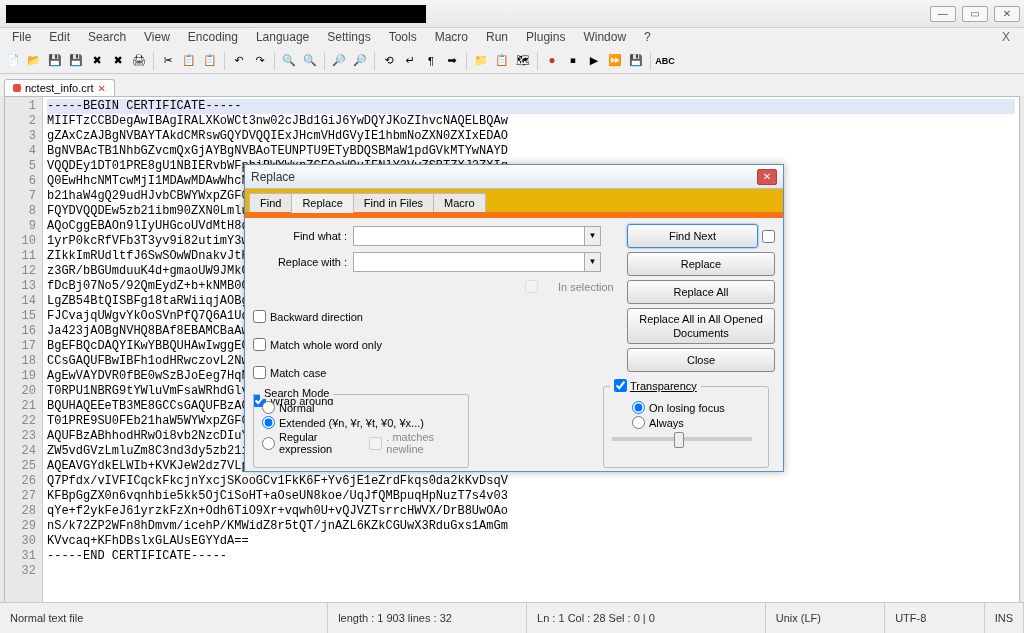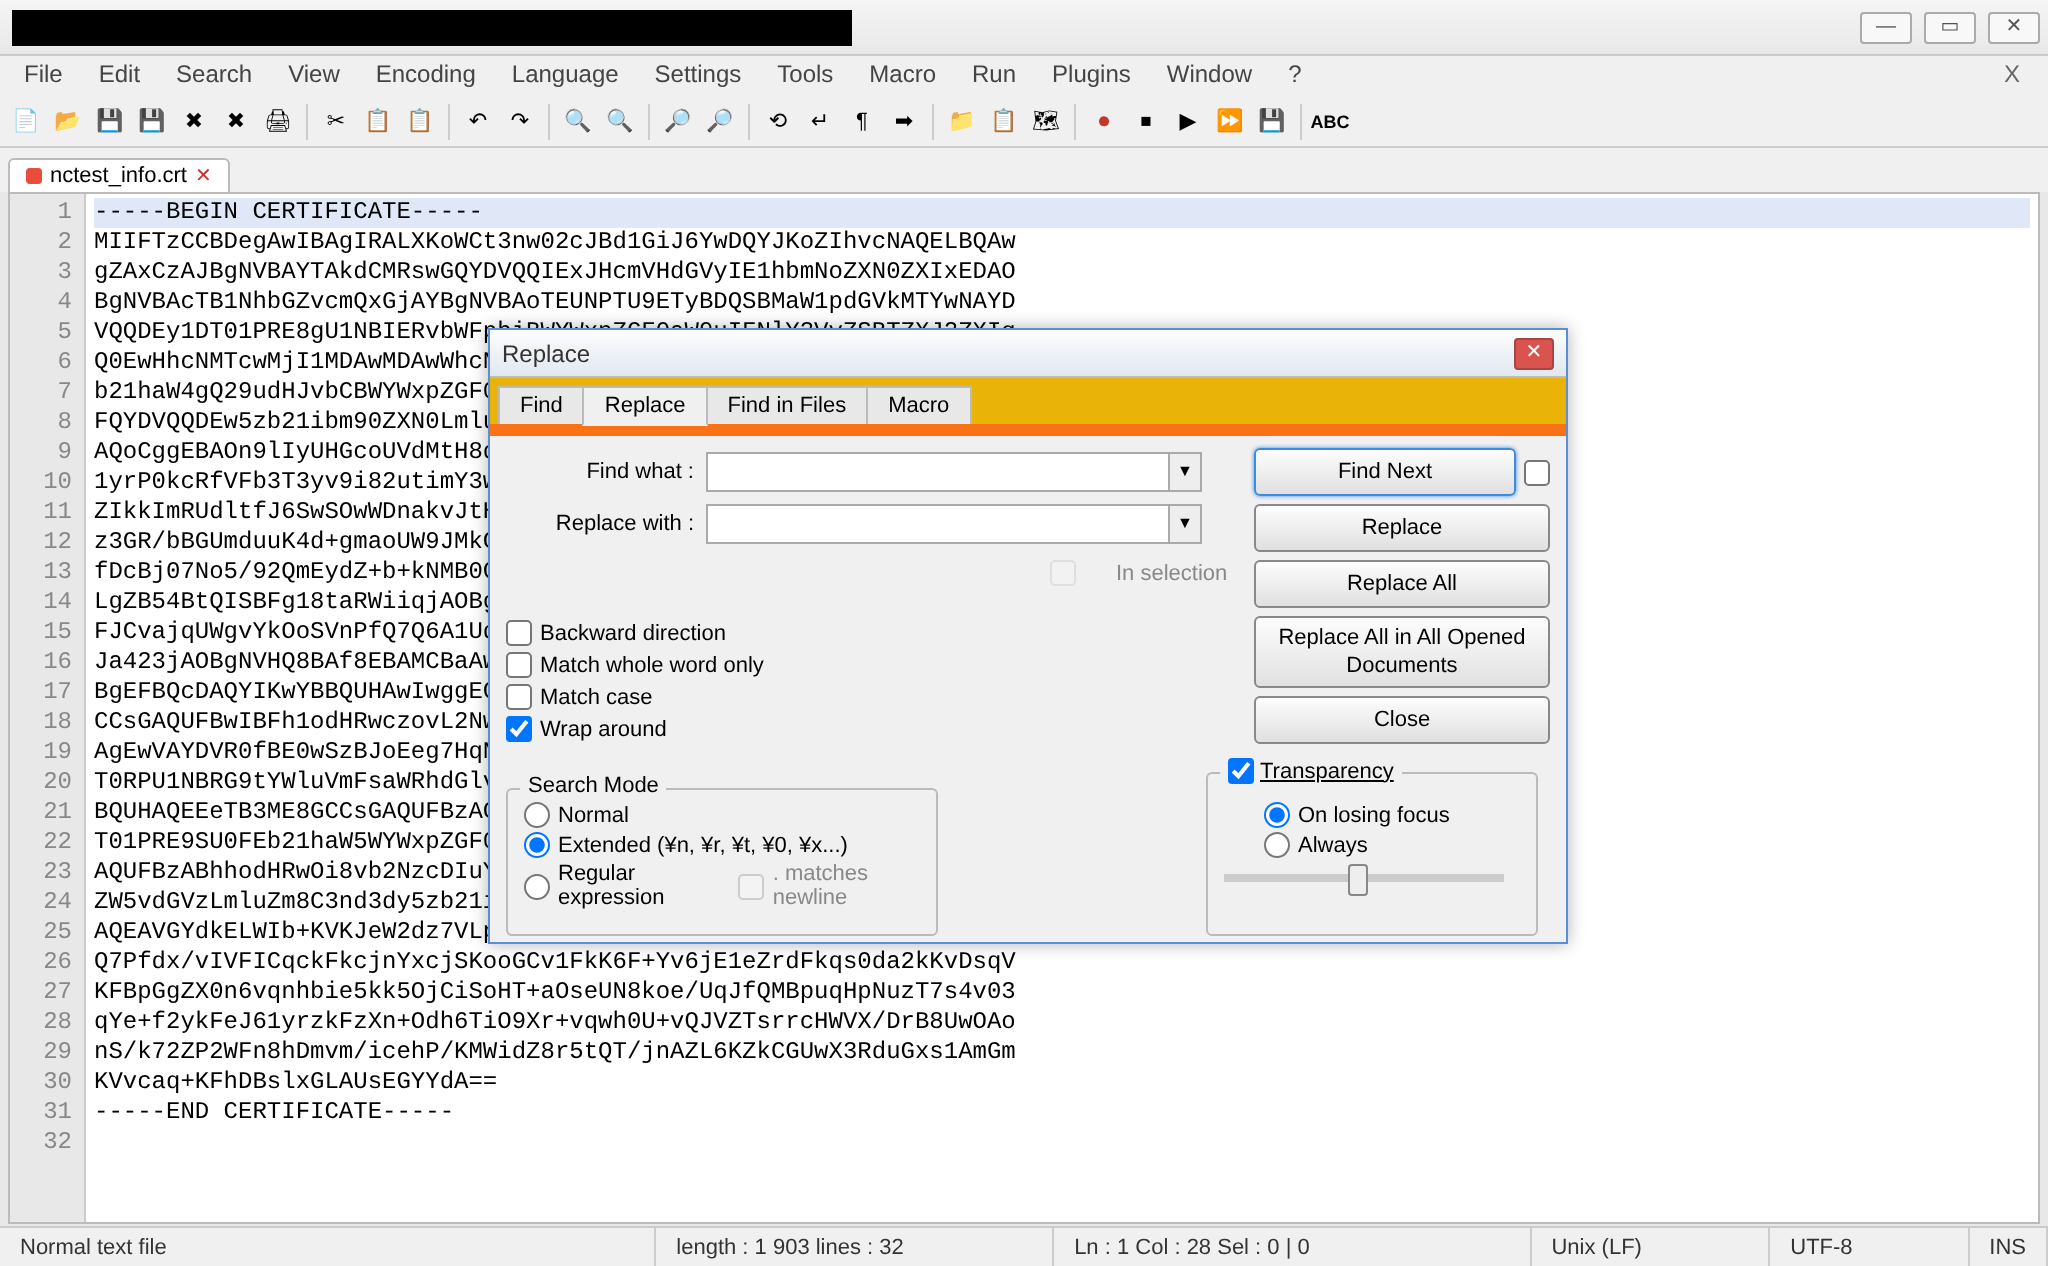--- a/index.html
+++ b/index.html
@@ -129,21 +129,21 @@
   line-height: 15px;
   white-space: pre;
   overflow: hidden;
 }
 .code .line:first-child { background: #e0e8f8; }
 .statusbar {
   position: absolute;
   bottom: 0;
   left: 0;
   right: 0;
-  height: 20px;
+  height: 31px;
   background: #f0f0f0;
   border-top: 1px solid #ccc;
   display: flex;
   align-items: center;
   font-size: 11px;
   color: #333;
 }
 .statusbar > div {
   padding: 0 10px;
   border-right: 1px solid #ccc;
@@ -283,21 +283,21 @@
   gap: 20px;
 }
 .insel input { opacity: 0.5; }
 .checks {
   position: absolute;
   left: 8px;
   top: 92px;
   font-size: 11px;
   display: flex;
   flex-direction: column;
-  gap: 3px;
+  gap: 15px;
 }
 .checks label { display: flex; align-items: center; gap: 4px; }
 .fieldset {
   position: absolute;
   border: 1px solid #bbb;
   border-radius: 3px;
   font-size: 11px;
   padding: 6px 8px 8px 8px;
 }
 .fieldset .legend {

